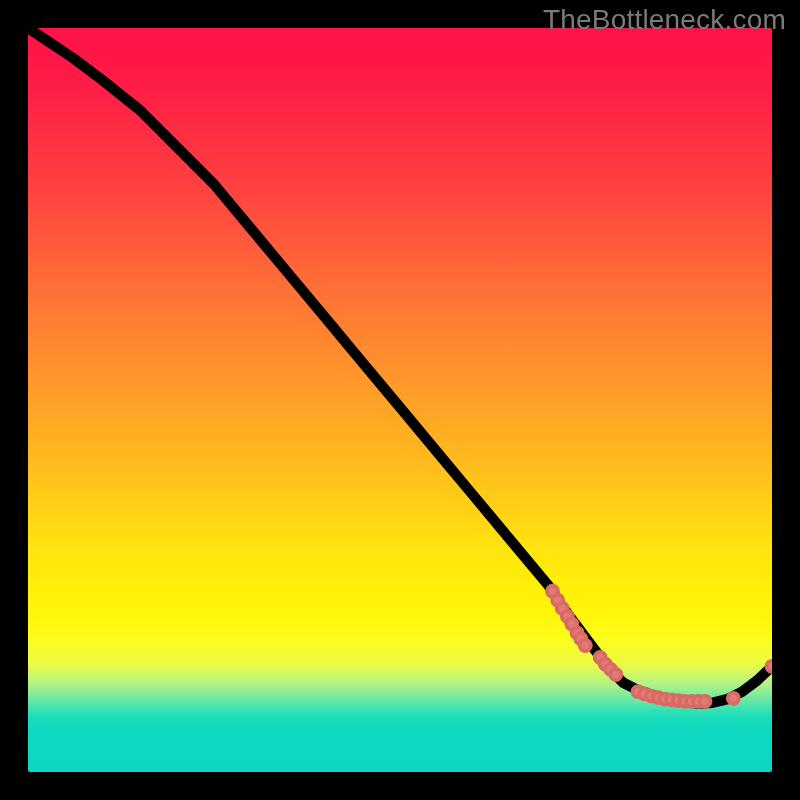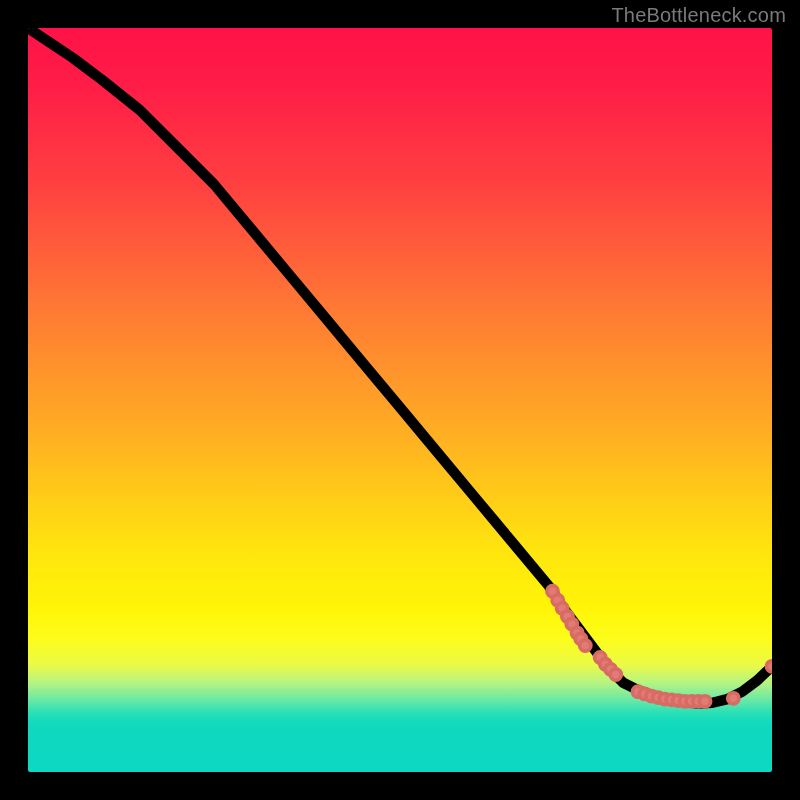--- a/index.html
+++ b/index.html
@@ -15,21 +15,21 @@
     position: relative;
     width: 800px;
     height: 800px;
     background: #000;
   }
   .watermark {
     position: absolute;
     top: 4px;
     right: 14px;
     color: #7a7a7a;
-    font-size: 20px;
+    font-size: 28px;
     font-weight: 500;
     letter-spacing: 0.2px;
     z-index: 30;
   }
   .plot-area {
     position: absolute;
     left: 28px;
     top: 28px;
     width: 744px;   
     height: 744px;

